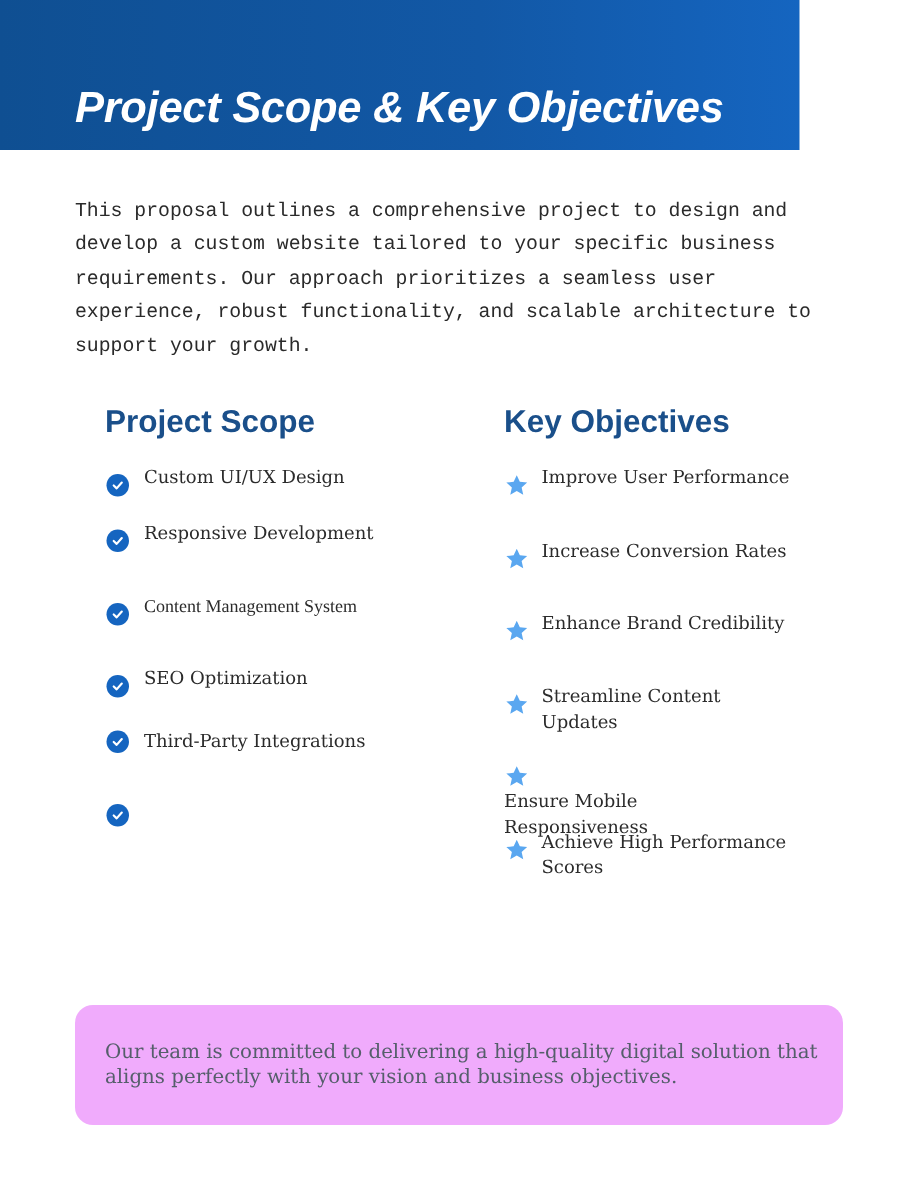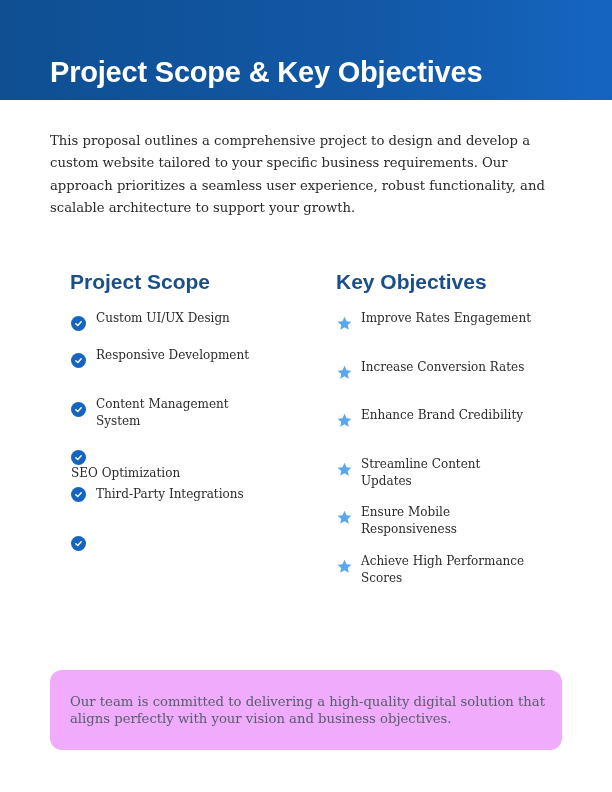--- a/index.html
+++ b/index.html
@@ -1,31 +1,32 @@
 <!DOCTYPE html>
 <html><head>
   <meta charset="utf-8">
   <style>
     html, body { margin: 0; padding: 0; }
     body {
       width: 612px; height: 792px; background: #ffffff; position: relative; overflow: hidden;
       font-family: "DejaVu Serif", serif; color: #2b2b2b;
     }
     .header {
-      position: absolute; left: 0; top: 0; width: 612px; height: 100px;
+      position: absolute; left: 0; top: 0; width: 533px; height: 100px;
       background: linear-gradient(90deg, #0f4f92 0%, #1258a6 60%, #1565c0 100%);
+      font-style: italic;
     }
     .header h1 {
       position: absolute; left: 50px; top: 54px; margin: 0;
       font-family: "Liberation Sans", sans-serif; font-weight: bold; font-size: 29px;
       color: #ffffff; letter-spacing: -0.2px; line-height: 36px;
     }
     .intro {
       position: absolute; left: 50px; top: 130px; width: 515px;
-      font-size: 13.2px; line-height: 22.4px; color: #2a2a2a; margin: 0;
+      font-size: 13.2px; line-height: 22.4px; color: #2a2a2a; margin: 0; font-family: Liberation Mono, monospace;
     }
     .col-title {
       position: absolute; margin: 0;
       font-family: "Liberation Sans", sans-serif; font-weight: bold; font-size: 21px;
       color: #1a4f8a; line-height: 26px;
     }
     .item { position: absolute; display: flex; align-items: flex-start; }
     .item .txt { font-size: 12px; line-height: 16.5px; color: #2b2b2b; }
     .check {
       width: 15px; height: 15px; border-radius: 50%; background: #1565c0;
@@ -67,23 +68,23 @@
       </svg>
     </span>
   <span class="txt">Responsive Development</span>
 </div>
 <div class="item" style="left:71px; top:396px; width:180px;">
   <span class="check">
       <svg width="9" height="9" viewBox="0 0 10 10">
         <path d="M2 5.2 L4.2 7.3 L8 3" stroke="#fff" stroke-width="1.6" fill="none" stroke-linecap="round" stroke-linejoin="round"></path>
       </svg>
     </span>
-  <span class="txt" style="width:150px;">Content Management System</span>
+  <span class="txt" style="width:150px;font-family:Liberation Serif, serif;">Content Management System</span>
 </div>
-<div class="item" style="left:71px; top:444px; width:200px;flex-direction:column;">
+<div class="item" style="left:71px; top:444px; width:200px;">
   <span class="check">
       <svg width="9" height="9" viewBox="0 0 10 10">
         <path d="M2 5.2 L4.2 7.3 L8 3" stroke="#fff" stroke-width="1.6" fill="none" stroke-linecap="round" stroke-linejoin="round"></path>
       </svg>
     </span>
   <span class="txt">SEO Optimization</span>
 </div>
 <div class="item" style="left:71px; top:481px; width:200px;align-items:flex-end;">
   <span class="check">
       <svg width="9" height="9" viewBox="0 0 10 10">
@@ -99,41 +100,41 @@
       </svg>
     </span>
 </div>
 
 <h2 class="col-title" style="left:336px; top:269px;">Key Objectives</h2>
 
 <div class="item" style="left:336px; top:310px; width:215px;">
   <svg class="star" viewBox="0 0 24 24">
       <path d="M12 2.5l2.9 6.3 6.9.7-5.2 4.6 1.5 6.8L12 17.4l-6.1 3.5 1.5-6.8L2.2 9.5l6.9-.7z" fill="#5aa7f0"></path>
     </svg>
-  <span class="txt">Improve Rates Engagement</span>
+  <span class="txt">Improve User Performance</span>
 </div>
 <div class="item" style="left:336px; top:359px; width:215px;">
   <svg class="star" viewBox="0 0 24 24">
       <path d="M12 2.5l2.9 6.3 6.9.7-5.2 4.6 1.5 6.8L12 17.4l-6.1 3.5 1.5-6.8L2.2 9.5l6.9-.7z" fill="#5aa7f0"></path>
     </svg>
   <span class="txt">Increase Conversion Rates</span>
 </div>
 <div class="item" style="left:336px; top:407px; width:215px;">
   <svg class="star" viewBox="0 0 24 24">
       <path d="M12 2.5l2.9 6.3 6.9.7-5.2 4.6 1.5 6.8L12 17.4l-6.1 3.5 1.5-6.8L2.2 9.5l6.9-.7z" fill="#5aa7f0"></path>
     </svg>
   <span class="txt">Enhance Brand Credibility</span>
 </div>
 <div class="item" style="left:336px; top:456px; width:200px;">
   <svg class="star" viewBox="0 0 24 24">
       <path d="M12 2.5l2.9 6.3 6.9.7-5.2 4.6 1.5 6.8L12 17.4l-6.1 3.5 1.5-6.8L2.2 9.5l6.9-.7z" fill="#5aa7f0"></path>
     </svg>
   <span class="txt" style="width:140px;">Streamline Content Updates</span>
 </div>
-<div class="item" style="left:336px; top:504px; width:200px;">
+<div class="item" style="left:336px; top:504px; width:200px;flex-direction:column;">
   <svg class="star" viewBox="0 0 24 24">
       <path d="M12 2.5l2.9 6.3 6.9.7-5.2 4.6 1.5 6.8L12 17.4l-6.1 3.5 1.5-6.8L2.2 9.5l6.9-.7z" fill="#5aa7f0"></path>
     </svg>
   <span class="txt" style="width:130px;">Ensure Mobile Responsiveness</span>
 </div>
 <div class="item" style="left:336px; top:553px; width:215px;">
   <svg class="star" viewBox="0 0 24 24">
       <path d="M12 2.5l2.9 6.3 6.9.7-5.2 4.6 1.5 6.8L12 17.4l-6.1 3.5 1.5-6.8L2.2 9.5l6.9-.7z" fill="#5aa7f0"></path>
     </svg>
   <span class="txt" style="width:180px;">Achieve High Performance Scores</span>

